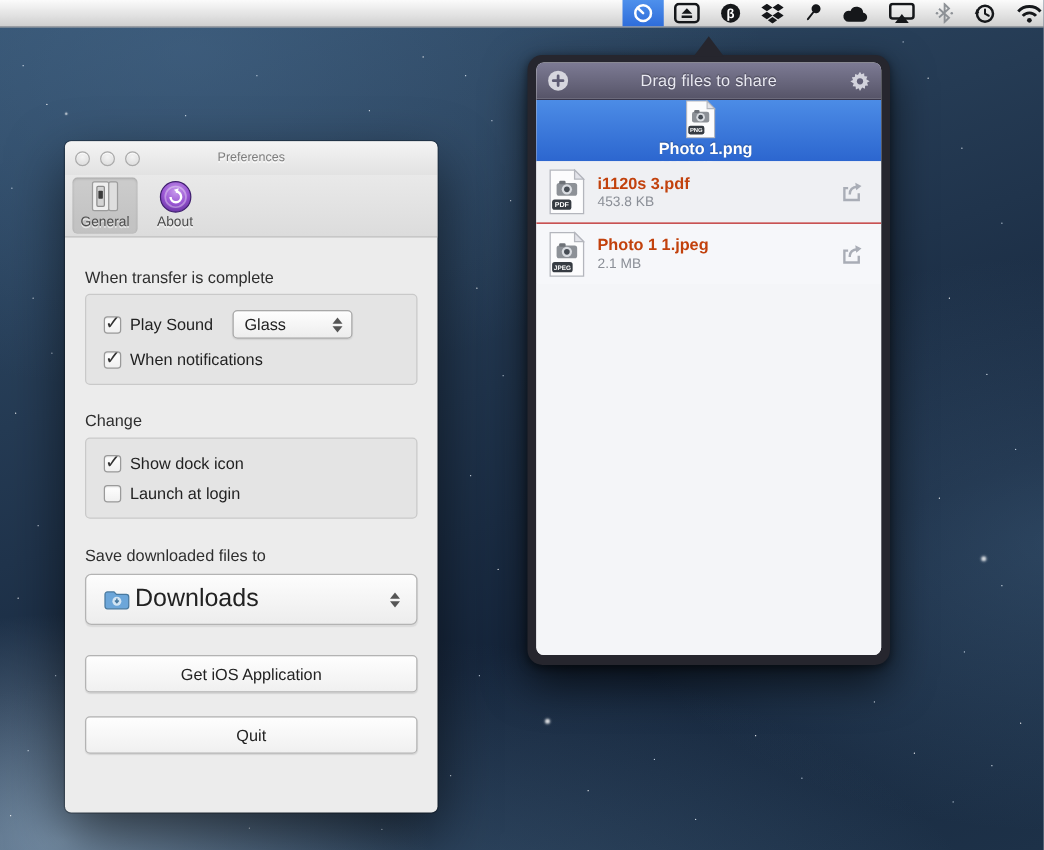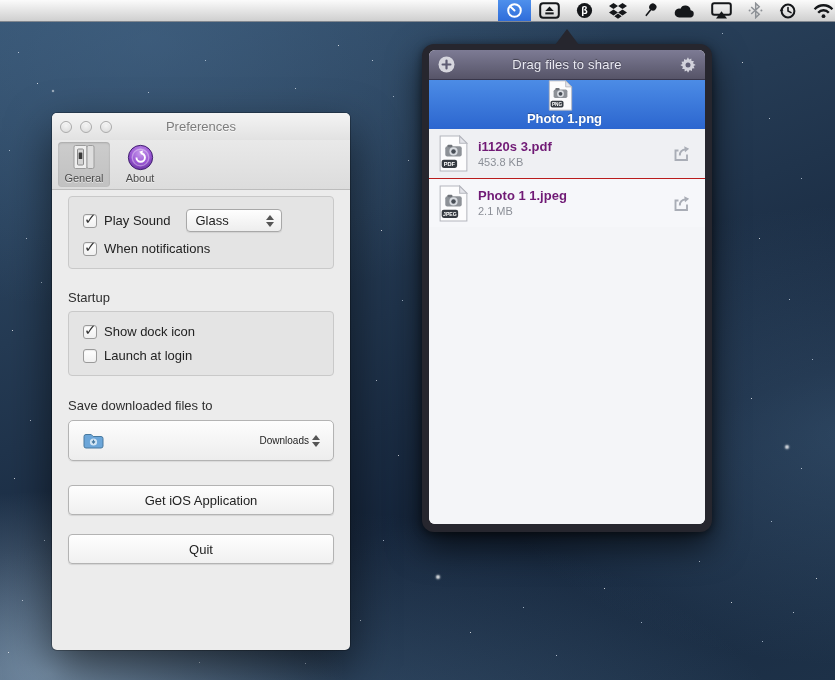--- a/index.html
+++ b/index.html
@@ -58,39 +58,39 @@
     border-bottom:1px solid #38364a; padding:0 9px; }
   .popover-title { flex:1; text-align:center; color:#e9e9f2; font-size:13px;
     text-shadow:0 -1px 1px rgba(0,0,0,.45); letter-spacing:.2px; }
   .round-btn { width:17px; height:17px; display:flex; align-items:center; justify-content:center; cursor:default; }
   .file-row { height:49px; display:flex; align-items:center; padding:0 14px 0 9px; position:relative; }
   .file-row + .file-row { border-top:1px solid #b91c1c; }
   .file-row.selected { background:linear-gradient(#4c8ce6,#2c66cf); border-top:none;flex-direction:column; }
   .file-row.selected + .file-row { border-top:none; }
   .file-icon { width:31px; height:37px; margin-right:9px; flex:0 0 31px; }
   .file-meta { flex:1; min-width:0; }
-  .file-name { font-size:13px; font-weight:bold; color:#701a75; line-height:16px;
+  .file-name { font-size:13px; font-weight:bold; color:#c2410c; line-height:16px;
     white-space:nowrap; overflow:hidden; }
   .file-size { font-size:11px; color:#8b8f97; line-height:14px; }
   .selected .file-name { color:#fff; text-shadow:0 -1px 1px rgba(0,0,0,.3); }
   .selected .file-size { color:rgba(255,255,255,.85); }
   .share-btn { color:#a9adb6; display:flex; align-items:center; }
   .selected .share-btn { color:#fff; }
   .list-empty { flex:1; background:#f4f5f8; }
   
   .prefs { position:absolute; left:52px; top:113px; width:298px; height:537px; z-index:30;
     background:#ececec; border-radius:5px; overflow:hidden;
     box-shadow:0 18px 45px rgba(0,0,0,.55), 0 0 0 1px rgba(0,0,0,.25); }
   .titlebar { height:27px; background:linear-gradient(#f4f4f4,#e2e2e2);
     display:flex; align-items:center; padding:0 8px; position:relative; }
   .traffic { display:flex; gap:8px; }
   .light { width:12px; height:12px; border-radius:50%;
     background:radial-gradient(circle at 50% 35%, #f4f4f4, #d9d9d9);
     border:1px solid #ababab; box-shadow:inset 0 1px 1px rgba(255,255,255,.8); }
-  .win-title { position:absolute; left:0; right:0; text-align:center; font-size:13px; color:#7d7d7d;
+  .win-title { position:absolute; left:0; right:0; text-align:center; font-size:10px; color:#7d7d7d;
     text-shadow:0 1px 0 rgba(255,255,255,.7); pointer-events:none; }
   .toolbar { height:50px; background:linear-gradient(#e9e9e9,#dcdcdc);
     border-bottom:1px solid #bcbcbc; display:flex; align-items:flex-start; padding:2px 6px 0; gap:4px; }
   .tool-item { width:52px; height:45px; display:flex; flex-direction:column; align-items:center;
     justify-content:flex-start; border-radius:4px; padding-top:2px; }
   .tool-item.selected { background:rgba(0,0,0,.12); box-shadow:inset 0 1px 2px rgba(0,0,0,.18); }
   .tool-label { font-size:11px; color:#4c4c4c; margin-top:1px; text-shadow:0 1px 0 rgba(255,255,255,.6); }
   .prefs-content { padding:0 16px; }
   .section-h { font-size:13px; color:#2e2e2e; }
   .h1 { margin-top:24px; } .h2 { margin-top:21px; } .h3 { margin-top:22px; }
@@ -112,21 +112,21 @@
     padding:0 4px 0 9px; box-shadow:0 1px 1px rgba(0,0,0,.08); }
   .mac-select .val { flex:1; font-size:13px; color:#222; }
   .stepper { display:flex; flex-direction:column; align-items:center; gap:2px; padding:0 3px; }
   .tri-up { width:0; height:0; border-left:4px solid transparent; border-right:4px solid transparent;
     border-bottom:5px solid #555; }
   .tri-down { width:0; height:0; border-left:4px solid transparent; border-right:4px solid transparent;
     border-top:5px solid #555; }
   .big-select { margin-top:7px; width:100%; height:41px; display:flex; align-items:center;
     background:linear-gradient(#fdfdfd,#ededed); border:1px solid #b3b3b3; border-radius:5px;
     padding:0 10px 0 14px; box-shadow:0 1px 1px rgba(0,0,0,.08); }
-  .big-select .val { flex:1; font-size:10px; color:#222; margin-left:4px;text-align:right; }
+  .big-select .val { flex:1; font-size:20px; color:#222; margin-left:4px; }
   .big-btn { display:block; width:100%; height:30px; border:1px solid #b3b3b3; border-radius:4px;
     background:linear-gradient(#fefefe,#f0f0f0); font-family:inherit; font-size:13px; color:#222;
     box-shadow:0 1px 1px rgba(0,0,0,.1); }
   .btn1 { margin-top:24px; } .btn2 { margin-top:19px; }
 </style>
 </head>
 <body>
 
 <div class="starfield"></div>
 <div class="starfield-bright"></div>
@@ -325,20 +325,21 @@
         <circle cx="14" cy="14" r="12.6" fill="url(#pg)" stroke="#3f1f6e"></circle>
         <circle cx="14" cy="14" r="8.6" fill="none" stroke="rgba(255,255,255,.35)" stroke-width="1.4"></circle>
         <path d="M9.8 14 a4.4 4.4 0 1 0 4.4-4.4" fill="none" stroke="#fff" stroke-width="2"></path>
         <path d="M16.6 6.8 l-4 1.2 2.9 2.7 Z" fill="#fff"></path>
       </svg>
       <span class="tool-label">About</span>
     </div>
   </div>
 
   <div class="prefs-content">
+    <div class="section-h h1">When transfer is complete</div>
     <div class="groupbox">
       <div class="cb-row">
         <span class="checkbox checked">
           <span class="check">✓</span>
         </span>
         <span class="cb-label">Play Sound</span>
         <span class="mac-select">
           <span class="val">Glass</span>
           <span class="stepper">
             <span class="tri-up"></span>
@@ -347,21 +348,21 @@
         </span>
       </div>
       <div class="cb-row">
         <span class="checkbox checked">
           <span class="check">✓</span>
         </span>
         <span class="cb-label">When notifications</span>
       </div>
     </div>
 
-    <div class="section-h h2">Startup</div>
+    <div class="section-h h2">Change</div>
     <div class="groupbox">
       <div class="cb-row">
         <span class="checkbox checked">
           <span class="check">✓</span>
         </span>
         <span class="cb-label">Show dock icon</span>
       </div>
       <div class="cb-row gap14">
         <span class="checkbox">
           

